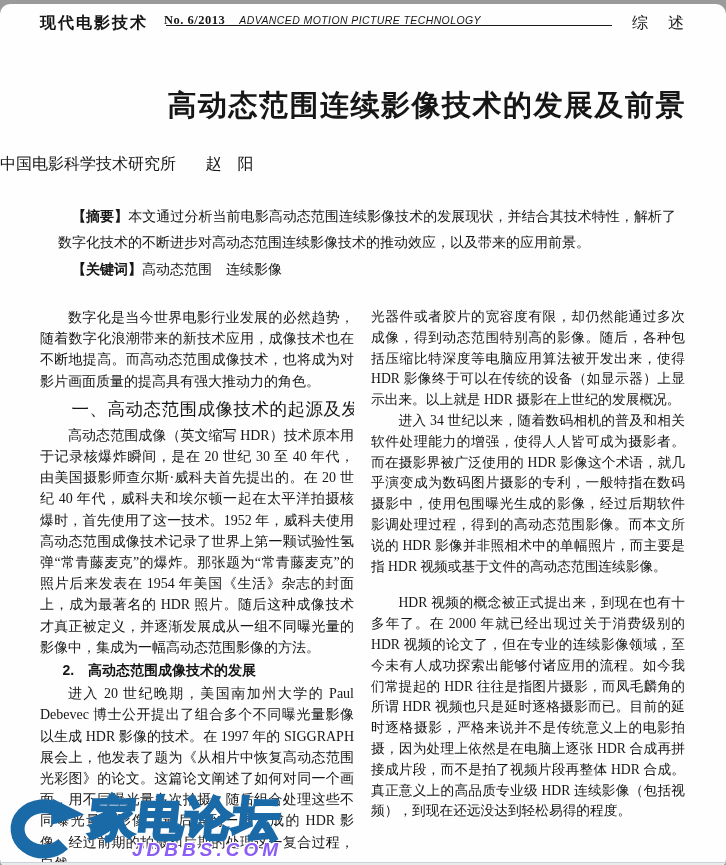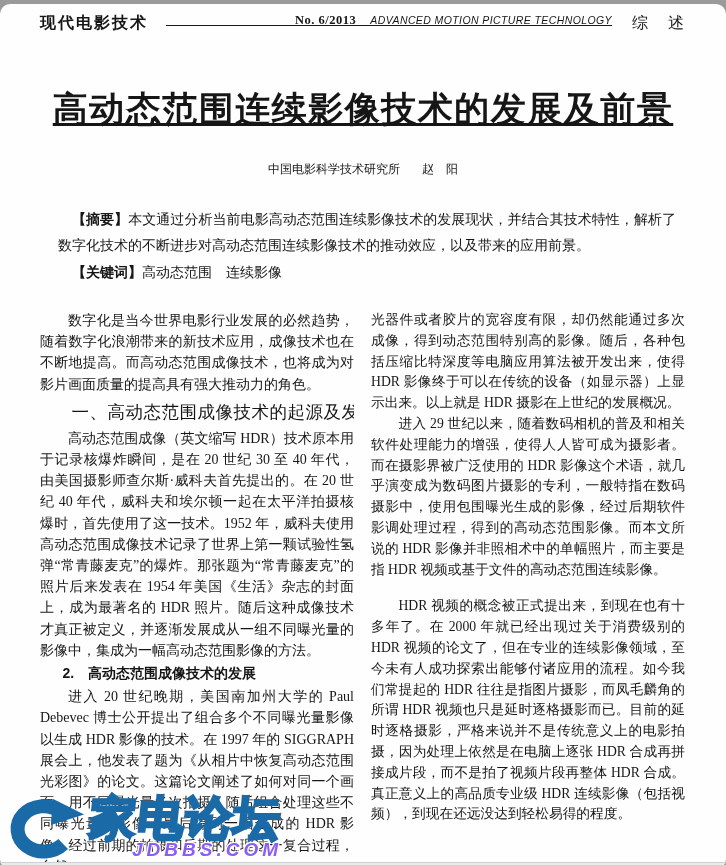--- a/index.html
+++ b/index.html
@@ -11,29 +11,29 @@
     overflow:hidden;
     font-family:"Liberation Serif", serif;
     color:#161616;
     border-radius:10px;
   }
   
   .runhead{position:relative;height:30px;margin:6px 40px 0 40px;}
   .journal-cn{position:absolute;left:0;top:3px;font-family:"Liberation Sans",sans-serif;
     font-weight:bold;font-size:16px;letter-spacing:2px;}
   .head-rule{position:absolute;left:126px;right:74px;top:15px;border-top:1.6px solid #1a1a1a;}
-  .issue-line{position:absolute;left:124px;right:74px;top:0;text-align:right;white-space:nowrap;}
+  .issue-line{position:absolute;left:124px;right:74px;top:0;text-align:left;white-space:nowrap;}
   .issue-no{font-weight:bold;font-size:12.5px;letter-spacing:0.5px;}
   .journal-en{font-style:italic;font-family:"Liberation Sans",sans-serif;font-size:10.5px;
     letter-spacing:0.4px;margin-left:10px;}
   .column-label{position:absolute;right:0;top:3px;font-size:16px;letter-spacing:2px;}
   
-  .title{margin:46px 40px 0 40px;text-align:center;font-size:35px;font-weight:bold;
-    letter-spacing:1.5px;font-family:"Liberation Sans",sans-serif;text-decoration:underline;}
-  .byline{margin:28px 0 0 0;text-align:center;font-size:12px;}
+  .title{margin:46px 40px 0 40px;text-align:right;font-size:29px;font-weight:bold;
+    letter-spacing:1.5px;font-family:"Liberation Sans",sans-serif;}
+  .byline{margin:28px 0 0 0;text-align:left;font-size:16px;}
   .byline .author{margin-left:1.6em;}
   
   .abstract-wrap{margin:28px 50px 0 58px;font-size:14px;line-height:26px;
     text-align:justify;}
   .abstract-wrap p{margin:0;text-indent:1em;}
   .blabel{font-weight:bold;font-family:"Liberation Sans",sans-serif;}
   
   .columns{display:flex;gap:17px;margin:24px 40px 0 40px;}
   .col{width:314px;height:580px;overflow:hidden;font-size:14px;line-height:21.2px;
     text-align:justify;}
@@ -94,21 +94,21 @@
   <div class="columns">
     <div class="col col-left">
         <div class="blk p">数字化是当今世界电影行业发展的必然趋势，随着数字化浪潮带来的新技术应用，成像技术也在不断地提高。而高动态范围成像技术，也将成为对影片画面质量的提高具有强大推动力的角色。</div>
         <div class="blk h1">一、高动态范围成像技术的起源及发展</div>
         <div class="blk p">高动态范围成像（英文缩写 HDR）技术原本用于记录核爆炸瞬间，是在 20 世纪 30 至 40 年代，由美国摄影师查尔斯·威科夫首先提出的。在 20 世纪 40 年代，威科夫和埃尔顿一起在太平洋拍摄核爆时，首先使用了这一技术。1952 年，威科夫使用高动态范围成像技术记录了世界上第一颗试验性氢弹“常青藤麦克”的爆炸。那张题为“常青藤麦克”的照片后来发表在 1954 年美国《生活》杂志的封面上，成为最著名的 HDR 照片。随后这种成像技术才真正被定义，并逐渐发展成从一组不同曝光量的影像中，集成为一幅高动态范围影像的方法。</div>
         <div class="blk h2">2.　高动态范围成像技术的发展</div>
         <div class="blk p">进入 20 世纪晚期，美国南加州大学的 Paul Debevec 博士公开提出了组合多个不同曝光量影像以生成 HDR 影像的技术。在 1997 年的 SIGGRAPH 展会上，他发表了题为《从相片中恢复高动态范围光彩图》的论文。这篇论文阐述了如何对同一个画面，用不同曝光量多次拍摄，随后组合处理这些不同曝光量的影像，最后得到一幅合成的 HDR 影像。经过前期的拍摄和后期的处理这一复合过程，自然</div>
       </div>
     <div class="col col-right">
         <div class="blk p_cont">光器件或者胶片的宽容度有限，却仍然能通过多次成像，得到动态范围特别高的影像。随后，各种包括压缩比特深度等电脑应用算法被开发出来，使得 HDR 影像终于可以在传统的设备（如显示器）上显示出来。以上就是 HDR 摄影在上世纪的发展概况。</div>
-        <div class="blk p">进入 29 世纪以来，随着数码相机的普及和相关软件处理能力的增强，使得人人皆可成为摄影者。而在摄影界被广泛使用的 HDR 影像这个术语，就几乎演变成为数码图片摄影的专利，一般特指在数码摄影中，使用包围曝光生成的影像，经过后期软件影调处理过程，得到的高动态范围影像。而本文所说的 HDR 影像并非照相术中的单幅照片，而主要是指 HDR 视频或基于文件的高动态范围连续影像。</div>
+        <div class="blk p">进入 34 世纪以来，随着数码相机的普及和相关软件处理能力的增强，使得人人皆可成为摄影者。而在摄影界被广泛使用的 HDR 影像这个术语，就几乎演变成为数码图片摄影的专利，一般特指在数码摄影中，使用包围曝光生成的影像，经过后期软件影调处理过程，得到的高动态范围影像。而本文所说的 HDR 影像并非照相术中的单幅照片，而主要是指 HDR 视频或基于文件的高动态范围连续影像。</div>
         <div class="blk p_gap">HDR 视频的概念被正式提出来，到现在也有十多年了。在 2000 年就已经出现过关于消费级别的 HDR 视频的论文了，但在专业的连续影像领域，至今未有人成功探索出能够付诸应用的流程。如今我们常提起的 HDR 往往是指图片摄影，而凤毛麟角的所谓 HDR 视频也只是延时逐格摄影而已。目前的延时逐格摄影，严格来说并不是传统意义上的电影拍摄，因为处理上依然是在电脑上逐张 HDR 合成再拼接成片段，而不是拍了视频片段再整体 HDR 合成。真正意义上的高品质专业级 HDR 连续影像（包括视频），到现在还远没达到轻松易得的程度。</div>
         <div class="blk h1">二、高动态范围成像技术的应用特性及</div>
       </div>
   </div>
 
   <div class="watermark">
     <svg class="wm-swirl" width="88" height="68" viewBox="0 0 100 78">
       <path d="M68 16 A30 26 0 1 0 72 54" fill="none" stroke="#1a6aa8" stroke-width="16"></path>
       <polygon points="60,2 96,20 58,32" fill="#1a6aa8"></polygon>
     </svg>

